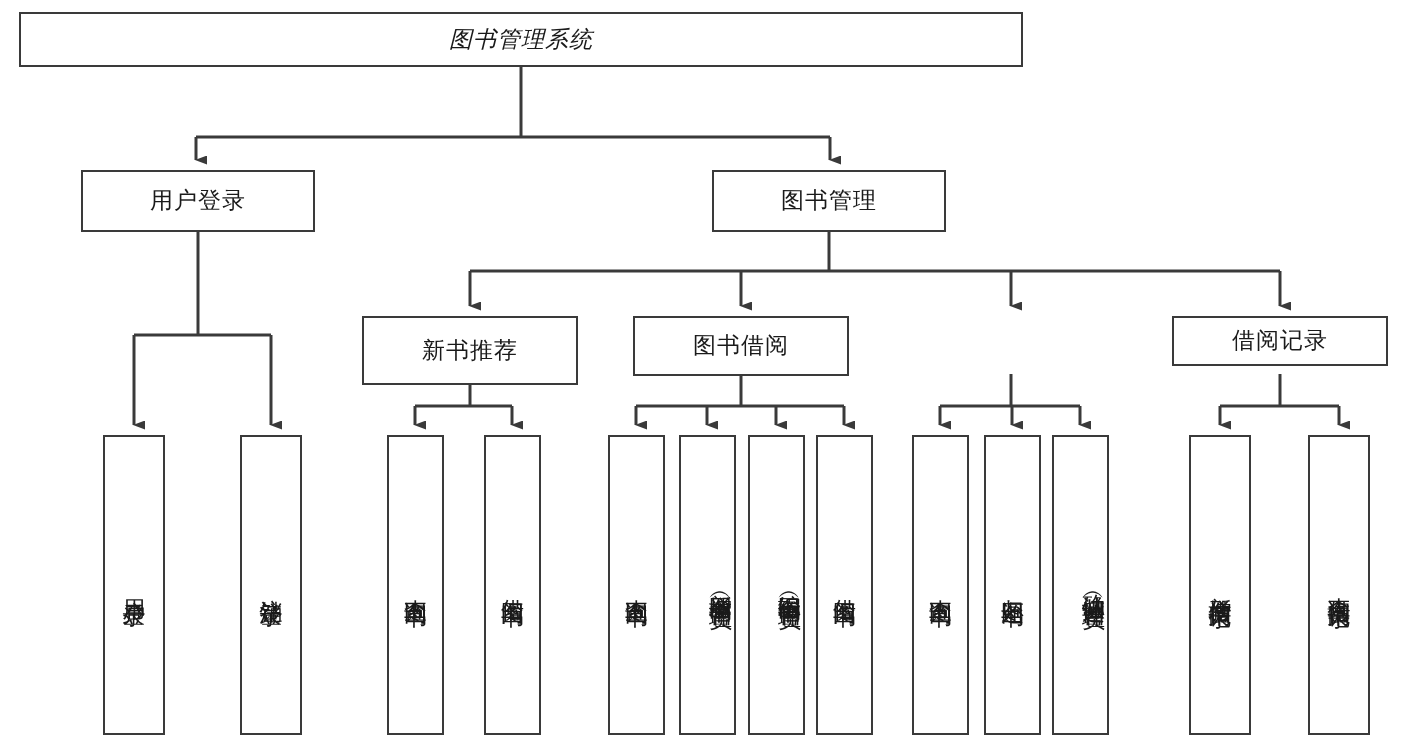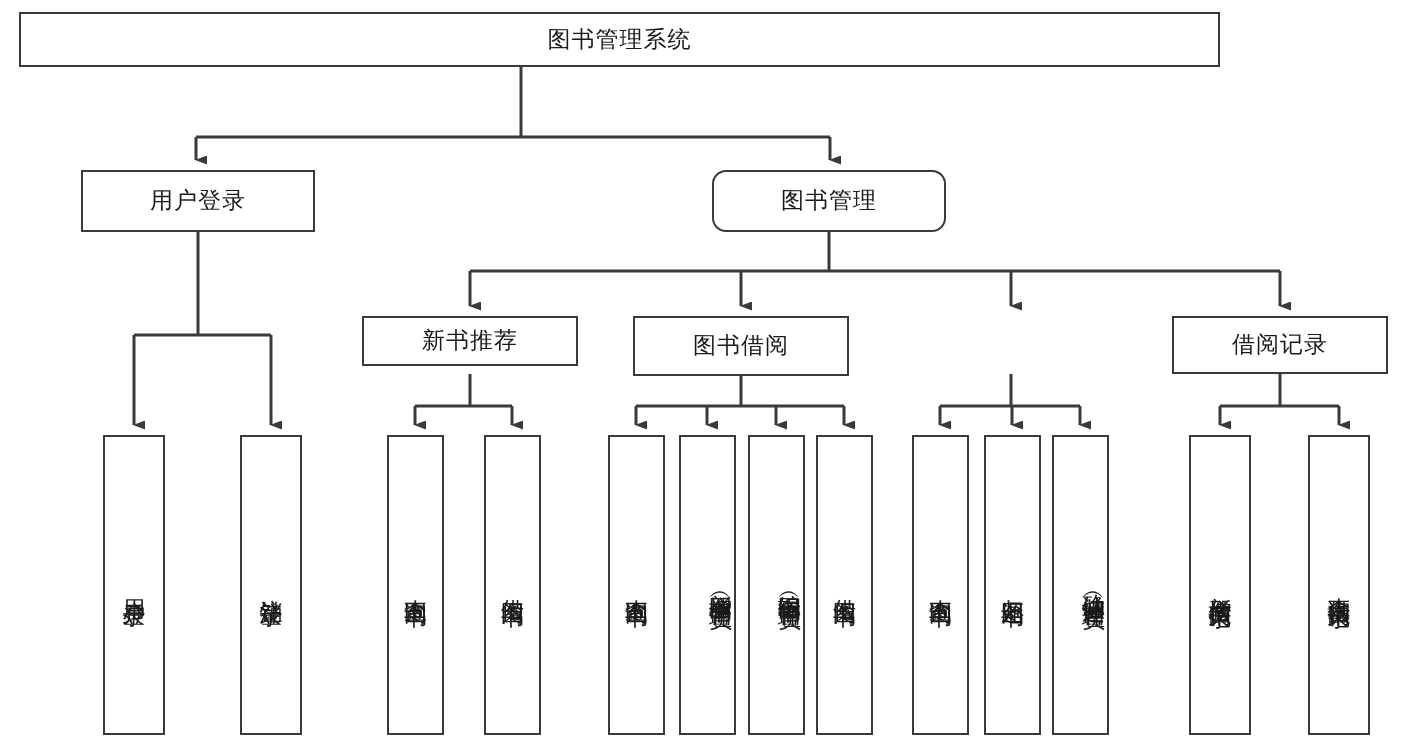--- a/index.html
+++ b/index.html
@@ -116,38 +116,38 @@
       <path d="M 1012,406 L 1012,425" marker-end="url(#arrowhead)"></path>
       <path d="M 1080,406 L 1080,425" marker-end="url(#arrowhead)"></path>
 
       <path d="M 1280,374 L 1280,406"></path>
       <path d="M 1220,406 L 1339,406"></path>
       <path d="M 1220,406 L 1220,425" marker-end="url(#arrowhead)"></path>
       <path d="M 1339,406 L 1339,425" marker-end="url(#arrowhead)"></path>
     </g>
   </svg>
 
-  <div class="node horiz" style="left:19px; top:12px; width:1201px; height:55px;">
+  <div class="node horiz" style="left:19px; top:12px; width:1004px; height:55px;font-style:italic;">
     <span class="node-label">图书管理系统</span>
   </div>
 
   <div class="node horiz" style="left:81px; top:170px; width:234px; height:62px;">
     <span class="node-label">用户登录</span>
   </div>
-  <div class="node horiz" style="left:712px; top:170px; width:234px; height:62px;border-radius:14px;">
+  <div class="node horiz" style="left:712px; top:170px; width:234px; height:62px;">
     <span class="node-label">图书管理</span>
   </div>
 
-  <div class="node horiz" style="left:362px; top:316px; width:216px; height:50px;">
+  <div class="node horiz" style="left:362px; top:316px; width:216px; height:69px;">
     <span class="node-label">新书推荐</span>
   </div>
   <div class="node horiz" style="left:633px; top:316px; width:216px; height:60px;text-align:right;">
     <span class="node-label">图书借阅</span>
   </div>
-  <div class="node horiz" style="left:1172px; top:316px; width:216px; height:58px;">
+  <div class="node horiz" style="left:1172px; top:316px; width:216px; height:50px;">
     <span class="node-label">借阅记录</span>
   </div>
 
   <div class="node vert" style="left:103px; top:435px; width:62px; height:300px;">
     <span class="node-label">用户登录</span>
   </div>
   <div class="node vert" style="left:240px; top:435px; width:62px; height:300px;">
     <span class="node-label">注销登录</span>
   </div>
 

